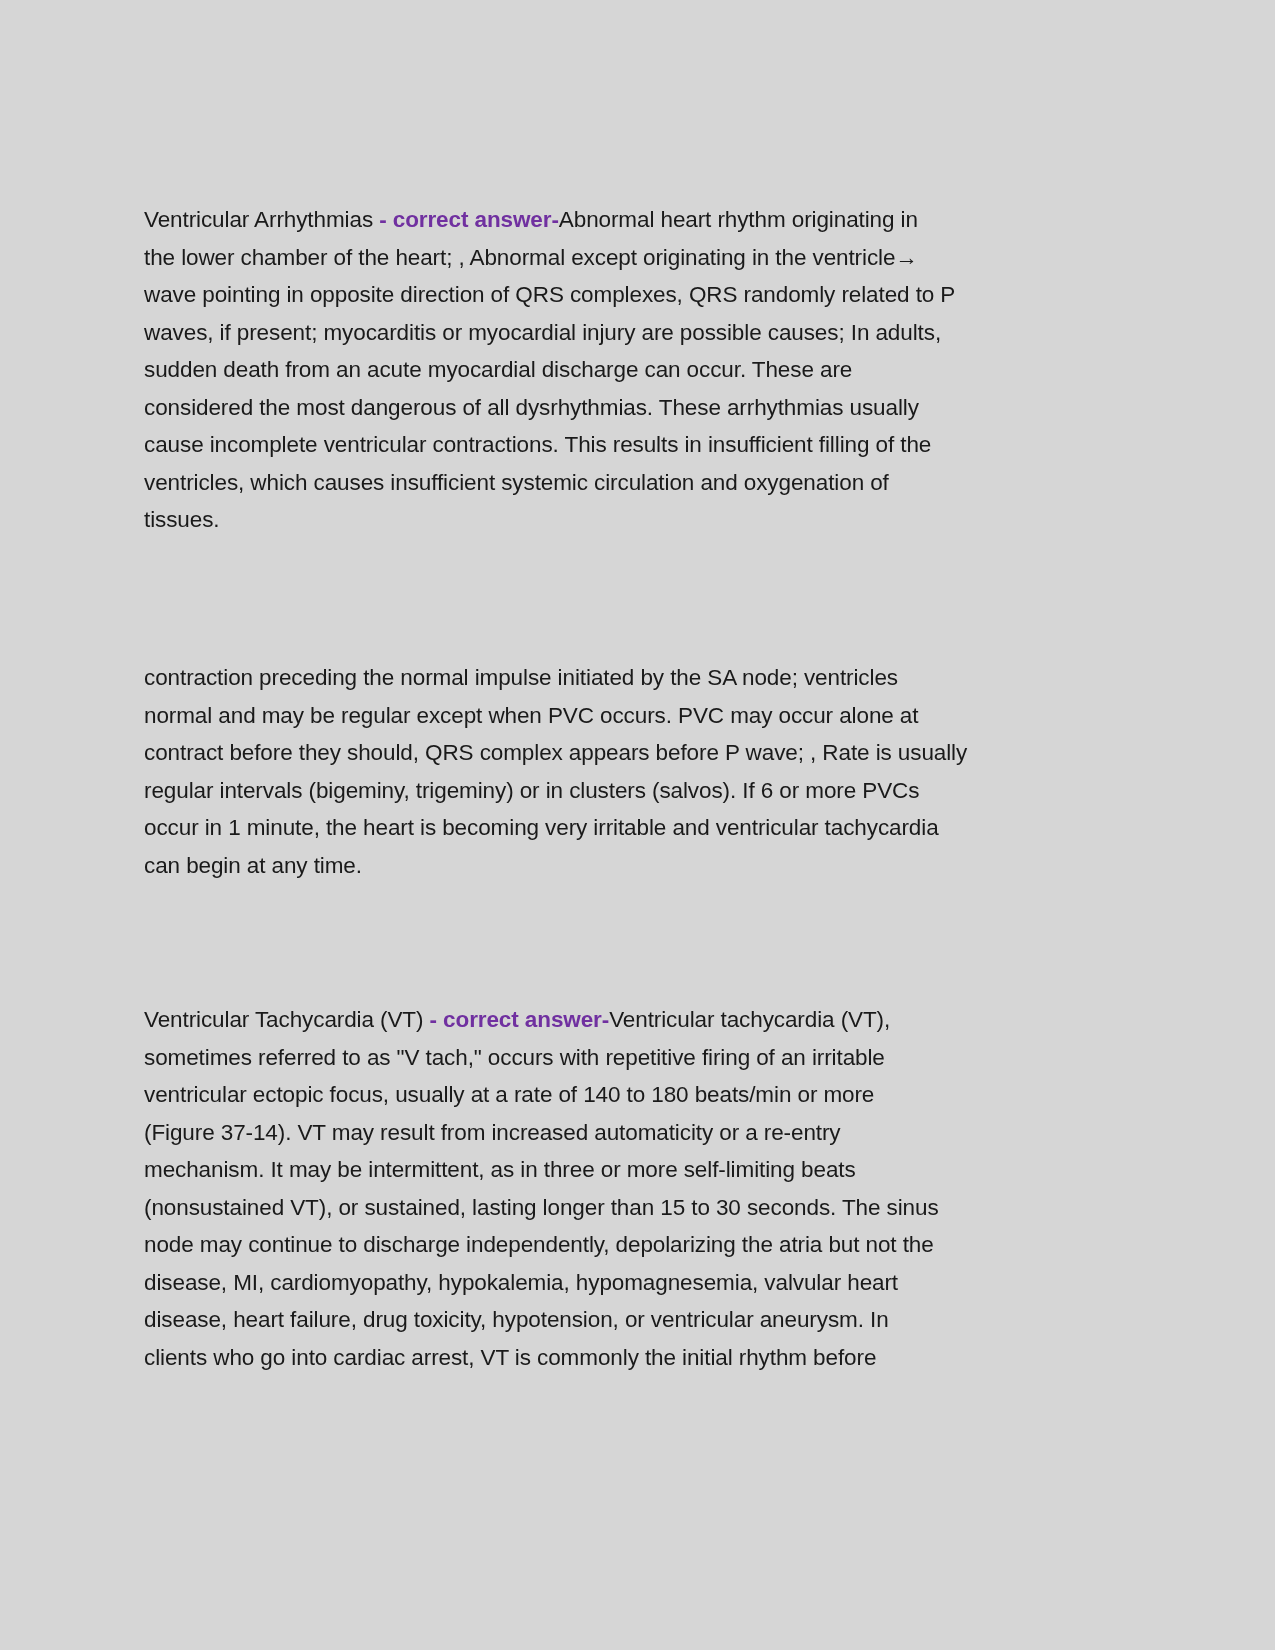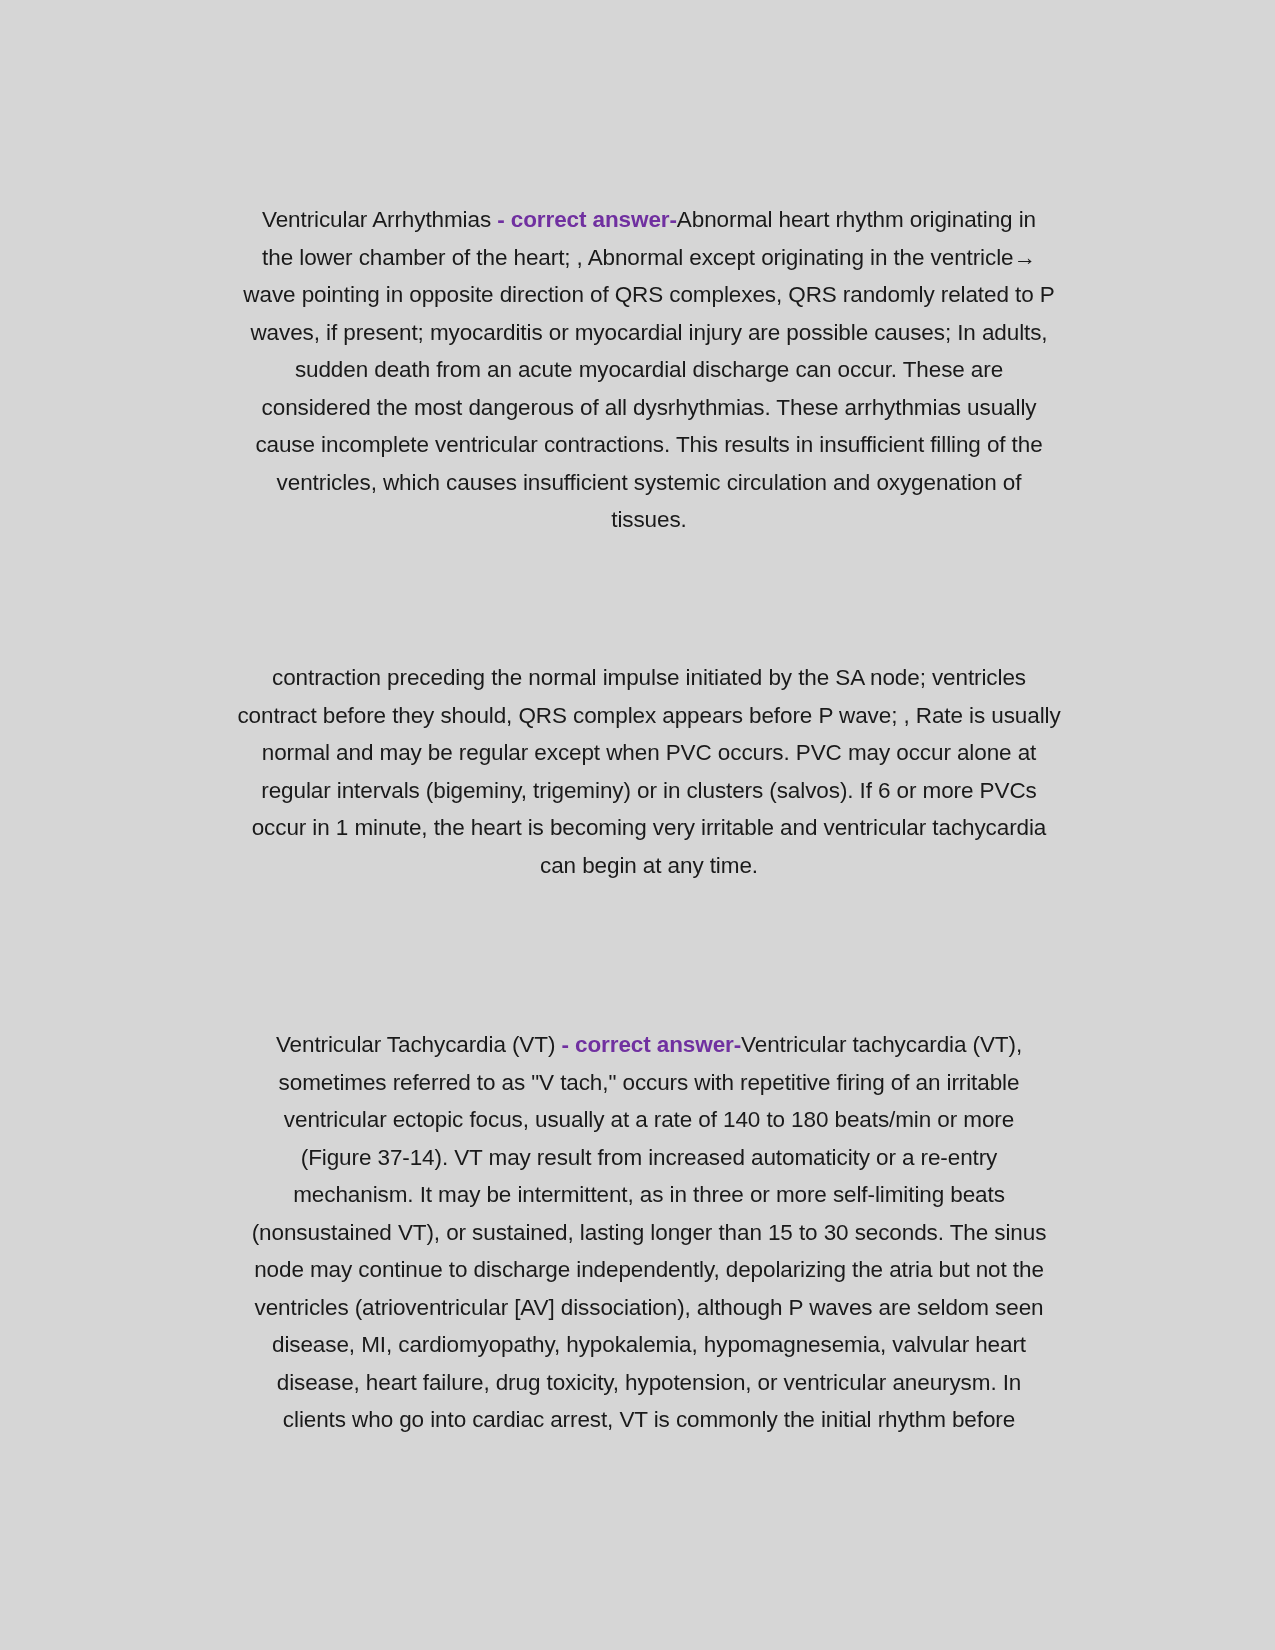--- a/index.html
+++ b/index.html
@@ -15,33 +15,32 @@
   }
   .page {
     position: relative;
     width: 1275px;
     height: 1650px;
     background: var(--bg, #d6d6d6);
   }
   .doc {
     position: absolute;
     inset: 0;
-    text-align: center;
   }
   .para {
     position: absolute;
     left: 144px;
     width: 1010px;
     font-size: 22.5px;
     letter-spacing: -0.1px;
     color: var(--text, #1a1a1a);
   }
   .para:nth-of-type(1) { top: 201px; }
   .para:nth-of-type(2) { top: 659px; }
-  .para:nth-of-type(3) { top: 1001px; margin-top: 25px; }
+  .para:nth-of-type(3) { top: 1001px; }
   .line {
     white-space: pre;
     height: 37.5px;
     line-height: 37.5px;
   }
   .accent {
     color: var(--accent, #7030a0);
     font-weight: bold;
   }
 </style>
@@ -56,33 +55,32 @@
         <div class="line"><span>wave pointing in opposite direction of QRS complexes, QRS randomly related to P</span></div>
         <div class="line"><span>waves, if present; myocarditis or myocardial injury are possible causes; In adults,</span></div>
         <div class="line"><span>sudden death from an acute myocardial discharge can occur. These are</span></div>
         <div class="line"><span>considered the most dangerous of all dysrhythmias. These arrhythmias usually</span></div>
         <div class="line"><span>cause incomplete ventricular contractions. This results in insufficient filling of the</span></div>
         <div class="line"><span>ventricles, which causes insufficient systemic circulation and oxygenation of</span></div>
         <div class="line"><span>tissues.</span></div>
       </div>
       <div class="para">
         <div class="line"><span>contraction preceding the normal impulse initiated by the SA node; ventricles</span></div>
+        <div class="line"><span>normal and may be regular except when PVC occurs. PVC may occur alone at</span></div>
         <div class="line"><span>contract before they should, QRS complex appears before P wave; , Rate is usually</span></div>
-        <div class="line"><span>normal and may be regular except when PVC occurs. PVC may occur alone at</span></div>
         <div class="line"><span>regular intervals (bigeminy, trigeminy) or in clusters (salvos). If 6 or more PVCs</span></div>
         <div class="line"><span>occur in 1 minute, the heart is becoming very irritable and ventricular tachycardia</span></div>
         <div class="line"><span>can begin at any time.</span></div>
       </div>
       <div class="para">
         <div class="line"><span>Ventricular Tachycardia (VT) </span><span class="accent">- correct answer-</span><span>Ventricular tachycardia (VT),</span></div>
         <div class="line"><span>sometimes referred to as "V tach," occurs with repetitive firing of an irritable</span></div>
         <div class="line"><span>ventricular ectopic focus, usually at a rate of 140 to 180 beats/min or more</span></div>
         <div class="line"><span>(Figure 37-14). VT may result from increased automaticity or a re-entry</span></div>
         <div class="line"><span>mechanism. It may be intermittent, as in three or more self-limiting beats</span></div>
         <div class="line"><span>(nonsustained VT), or sustained, lasting longer than 15 to 30 seconds. The sinus</span></div>
         <div class="line"><span>node may continue to discharge independently, depolarizing the atria but not the</span></div>
-        <div class="line"><span>ventricles (atrioventricular [AV] dissociation), although P waves are seldom seen</span></div>
         <div class="line"><span>disease, MI, cardiomyopathy, hypokalemia, hypomagnesemia, valvular heart</span></div>
         <div class="line"><span>disease, heart failure, drug toxicity, hypotension, or ventricular aneurysm. In</span></div>
         <div class="line"><span>clients who go into cardiac arrest, VT is commonly the initial rhythm before</span></div>
       </div>
     </div>
 </div>
 
 </body></html>

